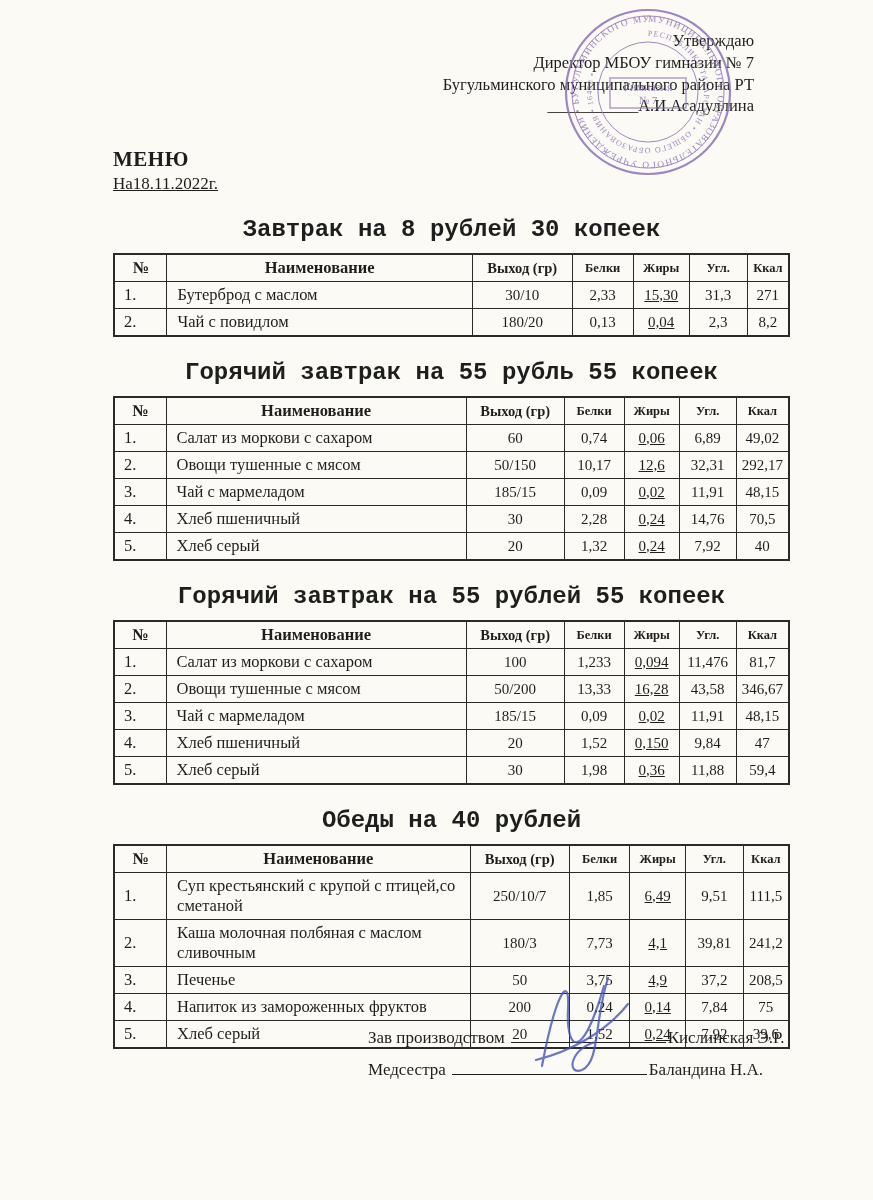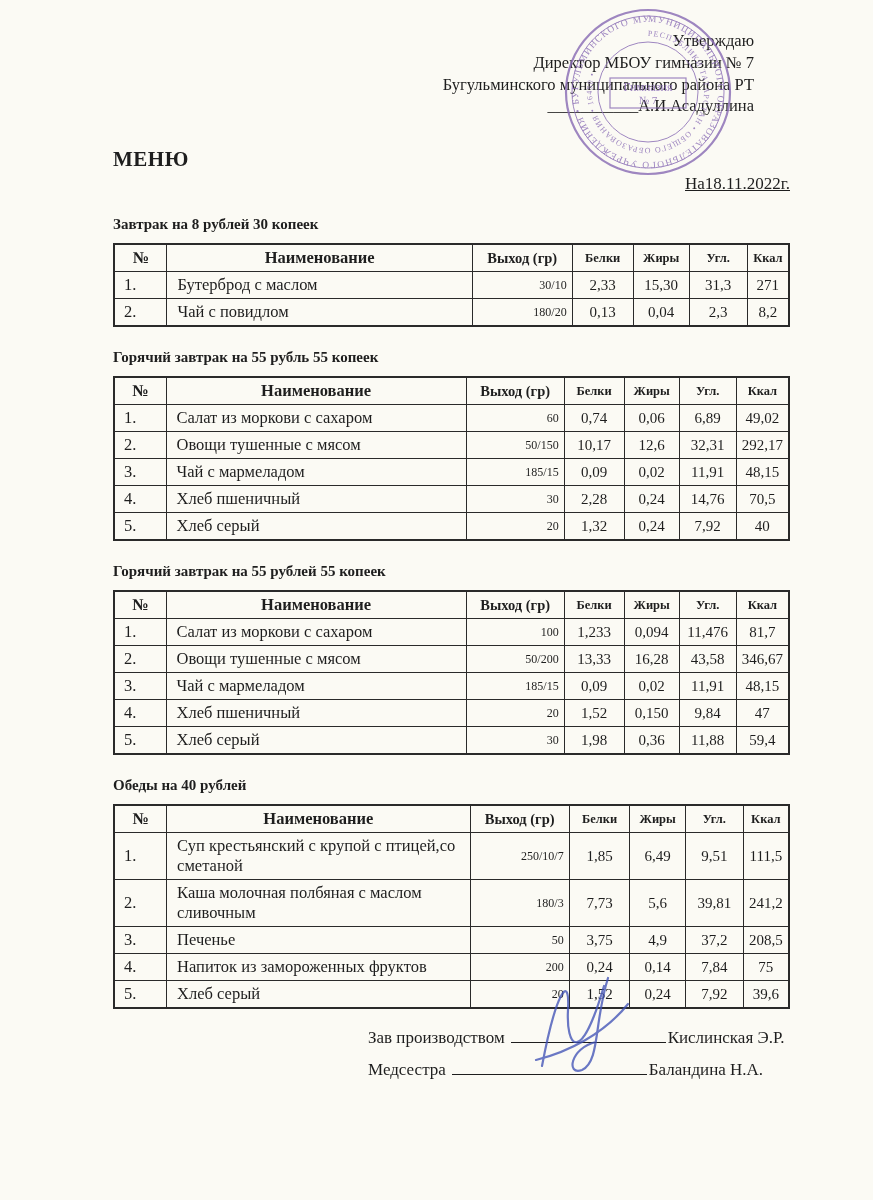--- a/index.html
+++ b/index.html
@@ -22,46 +22,46 @@
   .stamp-wrap{
     position:absolute;left:548px;top:-8px;width:200px;height:200px;z-index:2;
     opacity:.82;pointer-events:none;
   }
   
   .doc-title{
     width:677px;margin:30px 0 2px 113px;
     font-size:21px;font-weight:bold;letter-spacing:.5px;
   }
   .doc-date{
-    width:677px;margin:2px 0 6px 113px;text-align:right;
+    width:677px;margin:2px 0 6px 113px;text-align:left;
     font-size:17px;text-decoration:underline;
   }
   
   .content{position:relative;z-index:1;}
   .section-title{
-    width:677px;margin:22px 0 10px 113px;text-align:left;
-    font-size:15px;font-weight:bold;
+    width:677px;margin:22px 0 10px 113px;text-align:center;
+    font-size:24px;font-weight:bold;font-family:Liberation Mono, monospace;
   }
   table.menu-table{
     width:677px;margin-left:113px;border-collapse:collapse;
     border:2px solid var(--line);
   }
   .menu-table th,.menu-table td{
     border:1.4px solid var(--line);padding:3px 5px;vertical-align:middle;
   }
   .menu-table th{font-weight:bold;text-align:center;}
   .menu-table th:nth-child(-n+2){font-size:16.5px;}
   .menu-table th:nth-child(3){font-size:14.5px;}
   .menu-table th:nth-child(n+4){font-size:12.5px;}
   .menu-table td{font-size:16.5px;height:27px;}
   .menu-table td:nth-child(1){width:52px;text-align:left;padding-left:9px;}
   .menu-table td:nth-child(2){width:300px;text-align:left;padding-left:10px;}
-  .menu-table td:nth-child(3){width:98px;text-align:right;font-size:12px;}
+  .menu-table td:nth-child(3){width:98px;text-align:center;font-size:15px;}
   .menu-table td:nth-child(4){width:60px;text-align:center;font-size:15px;}
-  .menu-table td:nth-child(5){width:55px;text-align:center;font-size:15px;}
+  .menu-table td:nth-child(5){width:55px;text-align:center;font-size:15px;text-decoration:underline;}
   .menu-table td:nth-child(6){width:57px;text-align:center;font-size:15px;margin-left:14px;}
   .menu-table td:nth-child(7){width:34px;text-align:center;font-size:15px;}
   
   .footer{
     position:absolute;left:368px;top:1022px;font-size:17px;line-height:1.9;z-index:1;
   }
   .f-line{white-space:nowrap;}
   .uline{display:inline-block;border-bottom:1.4px solid var(--ink);height:14px;
          margin:0 2px 0 6px;vertical-align:baseline;}
   .uline.w1{width:155px;}
@@ -287,21 +287,21 @@
             <td>1,85</td>
             <td>6,49</td>
             <td>9,51</td>
             <td>111,5</td>
           </tr>
           <tr>
             <td>2.</td>
             <td>Каша молочная полбяная с маслом сливочным</td>
             <td>180/3</td>
             <td>7,73</td>
-            <td>5,6</td>
+            <td>4,1</td>
             <td>39,81</td>
             <td>241,2</td>
           </tr>
           <tr>
             <td>3.</td>
             <td>Печенье</td>
             <td>50</td>
             <td>3,75</td>
             <td>4,9</td>
             <td>37,2</td>

